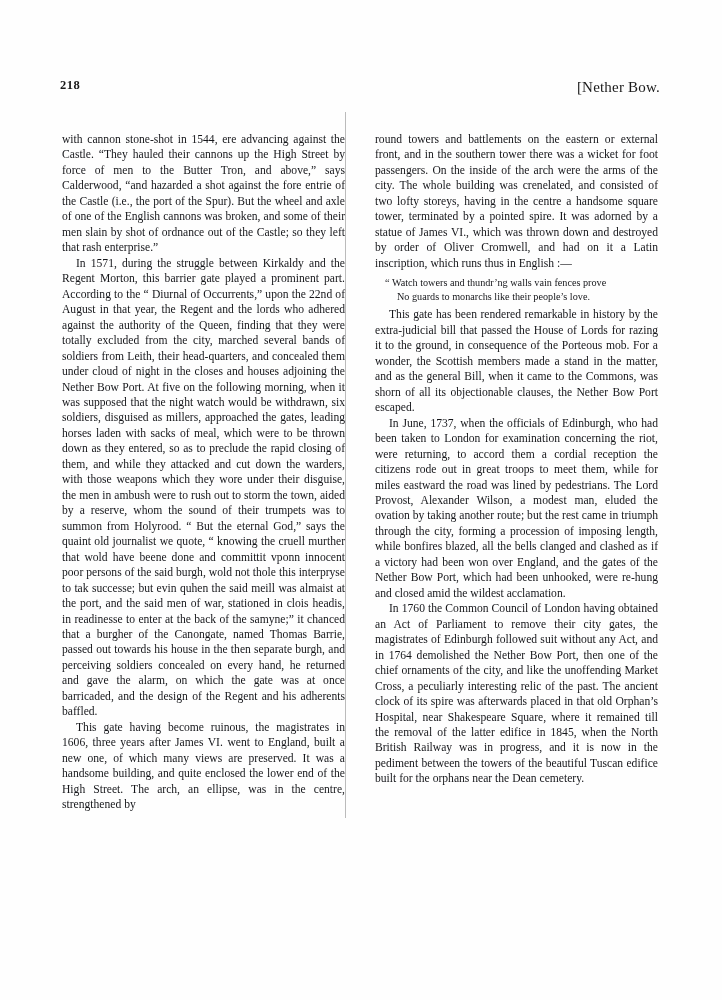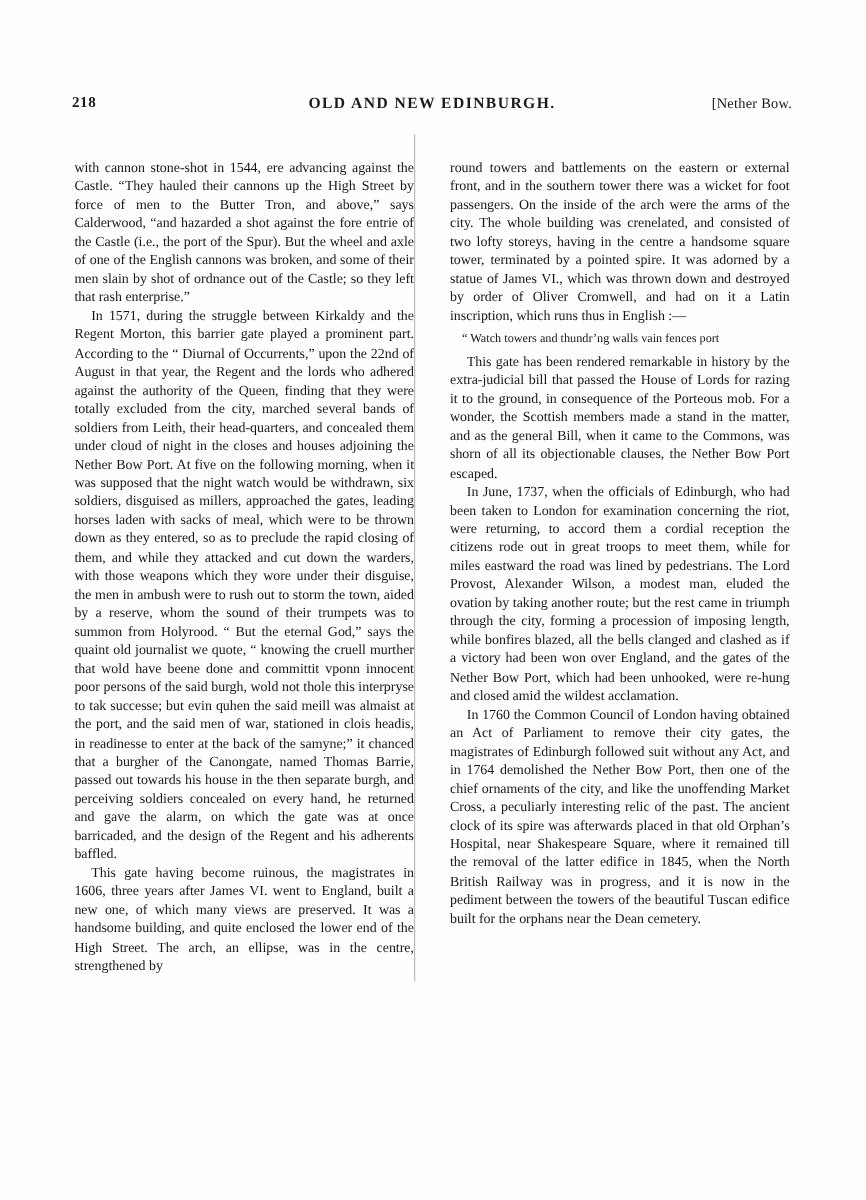--- a/index.html
+++ b/index.html
@@ -46,21 +46,21 @@
     text-align: center;
     font-size: 13px;
     font-weight: bold;
     letter-spacing: 1.2px;
     color: #1a1a1a;
   }
   .signature {
     position: absolute;
     right: 0;
     top: 1px;
-    font-size: 12px;
+    font-size: 15px;
     color: #1a1a1a;
     letter-spacing: 0.2px;
   }
   .columns {
     position: absolute;
     left: 62px;
     top: 112px;
     width: 598px;
     display: flex;
     gap: 0;
@@ -108,38 +108,38 @@
   .verse .l3 { padding-left: 46px; display: block; }
   .verse .l1 { display: block; }
 </style>
 </head>
 <body>
 
 <div class="page">
 
   <div class="header">
     <span class="folio">218</span>
-    <span class="running-title">OLD AND NEW EDINBURGH.</span>
     <span class="signature">[Nether Bow.</span>
   </div>
 
   <div class="rule"></div>
 
   <div class="columns">
 
     <div class="col left">
       <p class="noindent">with cannon stone-shot in 1544, ere advancing against the Castle. “They hauled their cannons up the High Street by force of men to the Butter Tron, and above,” says Calderwood, “and hazarded a shot against the fore entrie of the Castle (i.e., the port of the Spur). But the wheel and axle of one of the English cannons was broken, and some of their men slain by shot of ordnance out of the Castle; so they left that rash enterprise.”</p>
       <p>In 1571, during the struggle between Kirkaldy and the Regent Morton, this barrier gate played a prominent part. According to the “ Diurnal of Occurrents,” upon the 22nd of August in that year, the Regent and the lords who adhered against the authority of the Queen, finding that they were totally excluded from the city, marched several bands of soldiers from Leith, their head-quarters, and concealed them under cloud of night in the closes and houses adjoining the Nether Bow Port. At five on the following morning, when it was supposed that the night watch would be withdrawn, six soldiers, disguised as millers, approached the gates, leading horses laden with sacks of meal, which were to be thrown down as they entered, so as to preclude the rapid closing of them, and while they attacked and cut down the warders, with those weapons which they wore under their disguise, the men in ambush were to rush out to storm the town, aided by a reserve, whom the sound of their trumpets was to summon from Holyrood. “ But the eternal God,” says the quaint old journalist we quote, “ knowing the cruell murther that wold have beene done and committit vponn innocent poor persons of the said burgh, wold not thole this interpryse to tak successe; but evin quhen the said meill was almaist at the port, and the said men of war, stationed in clois headis, in readinesse to enter at the back of the samyne;” it chanced that a burgher of the Canongate, named Thomas Barrie, passed out towards his house in the then separate burgh, and perceiving soldiers concealed on every hand, he returned and gave the alarm, on which the gate was at once barricaded, and the design of the Regent and his adherents baffled.</p>
       <p>This gate having become ruinous, the magistrates in 1606, three years after James VI. went to England, built a new one, of which many views are preserved. It was a handsome building, and quite enclosed the lower end of the High Street. The arch, an ellipse, was in the centre, strengthened by</p>
     </div>
 
     <div class="col right">
       <p class="noindent">round towers and battlements on the eastern or external front, and in the southern tower there was a wicket for foot passengers. On the inside of the arch were the arms of the city. The whole building was crenelated, and consisted of two lofty storeys, having in the centre a handsome square tower, terminated by a pointed spire. It was adorned by a statue of James VI., which was thrown down and destroyed by order of Oliver Cromwell, and had on it a Latin inscription, which runs thus in English :—</p>
       <div class="verse">
-        <span class="l1">“ Watch towers and thundr’ng walls vain fences port</span>
+        <span class="l1">“ Watch towers and thundr’ng walls vain fences prove</span>
+        <span class="l2">No guards to monarchs like their people’s love.</span>
       </div>
       <p>This gate has been rendered remarkable in history by the extra-judicial bill that passed the House of Lords for razing it to the ground, in consequence of the Porteous mob. For a wonder, the Scottish members made a stand in the matter, and as the general Bill, when it came to the Commons, was shorn of all its objectionable clauses, the Nether Bow Port escaped.</p>
       <p>In June, 1737, when the officials of Edinburgh, who had been taken to London for examination concerning the riot, were returning, to accord them a cordial reception the citizens rode out in great troops to meet them, while for miles eastward the road was lined by pedestrians. The Lord Provost, Alexander Wilson, a modest man, eluded the ovation by taking another route; but the rest came in triumph through the city, forming a procession of imposing length, while bonfires blazed, all the bells clanged and clashed as if a victory had been won over England, and the gates of the Nether Bow Port, which had been unhooked, were re-hung and closed amid the wildest acclamation.</p>
       <p>In 1760 the Common Council of London having obtained an Act of Parliament to remove their city gates, the magistrates of Edinburgh followed suit without any Act, and in 1764 demolished the Nether Bow Port, then one of the chief ornaments of the city, and like the unoffending Market Cross, a peculiarly interesting relic of the past. The ancient clock of its spire was afterwards placed in that old Orphan’s Hospital, near Shakespeare Square, where it remained till the removal of the latter edifice in 1845, when the North British Railway was in progress, and it is now in the pediment between the towers of the beautiful Tuscan edifice built for the orphans near the Dean cemetery.</p>
     </div>
 
   </div>
 </div>
 
 </body></html>

